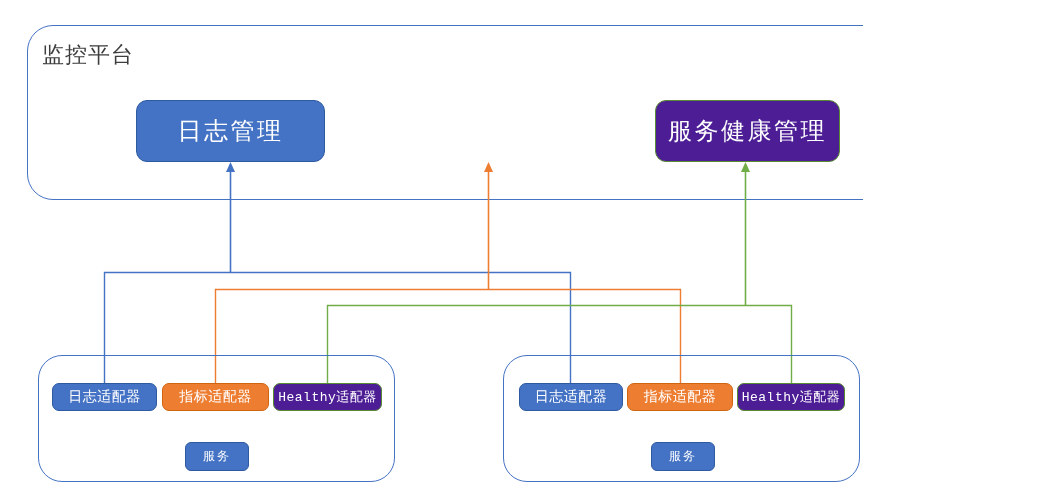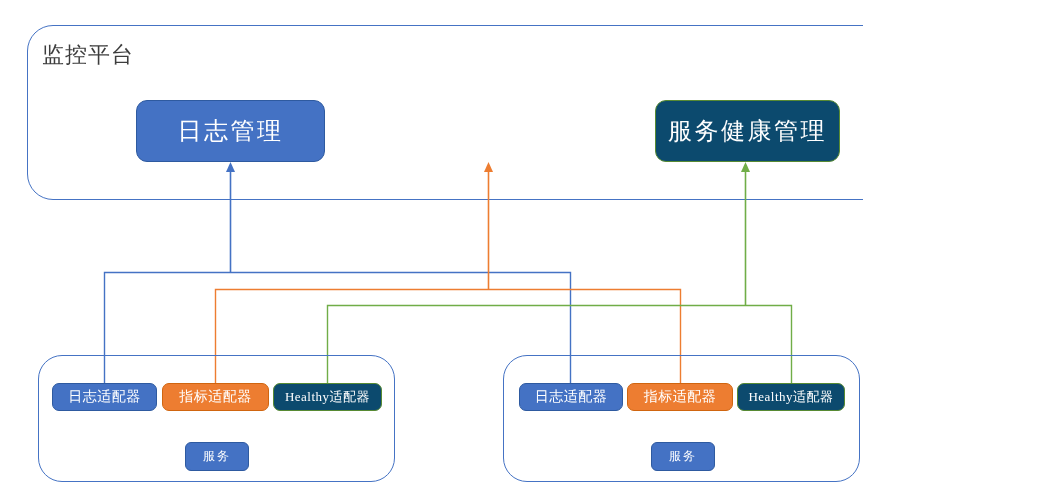--- a/index.html
+++ b/index.html
@@ -1,40 +1,40 @@
 <!DOCTYPE html>
 <html><head>
 <meta charset="utf-8">
 <style>
   html,body{margin:0;padding:0;background:#ffffff;}
   #canvas{
     position:relative;
     width:863px;height:501px;
     background:#ffffff;
-    font-family:Liberation Serif, serif;
+    font-family:Liberation Mono, monospace;
     overflow:hidden;
   }
   #connector-layer{position:absolute;left:0;top:0;z-index:1;}
   .frame{
     position:absolute;box-sizing:border-box;background:transparent;
     border:1.5px solid #4573c4;z-index:0;
   }
   .platform-frame{left:27px;top:25px;width:988px;height:175px;border-radius:26px;}
   .service-frame{top:355px;width:357px;height:127px;border-radius:24px;border-width:1.4px;z-index:1;}
   .frame-title{
     position:absolute;left:42px;top:40px;
     font-size:22px;color:#3d3d3d;letter-spacing:1px;z-index:2;
   }
   .node{
     position:absolute;display:flex;align-items:center;justify-content:center;
     color:#ffffff;box-sizing:border-box;z-index:2;text-align:center;white-space:nowrap;
   }
   .blue  {background:#4472C4;border:1.5px solid #2e5aa0;}
   .orange{background:#ED7D31;border:1.5px solid #d0650f;}
-  .green {background:#0c4a6e;border:1.5px solid #578a33;}
+  .green {background:#4c1d95;border:1.5px solid #578a33;}
   .module{top:100px;height:62px;border-radius:11px;font-size:24px;letter-spacing:2.5px;}
   .adapter{top:383px;height:28px;border-radius:7px;font-size:14px;letter-spacing:0.5px;}
   .service-btn{top:442px;width:64px;height:29px;border-radius:6px;font-size:12px;letter-spacing:2px;}
   .dot{
     position:absolute;top:415px;width:7px;height:7px;border-radius:50%;
     box-sizing:border-box;border:1.5px solid #5b7cc4;background:#ffffff;z-index:2;
   }
 </style>
 </head>
 <body>

